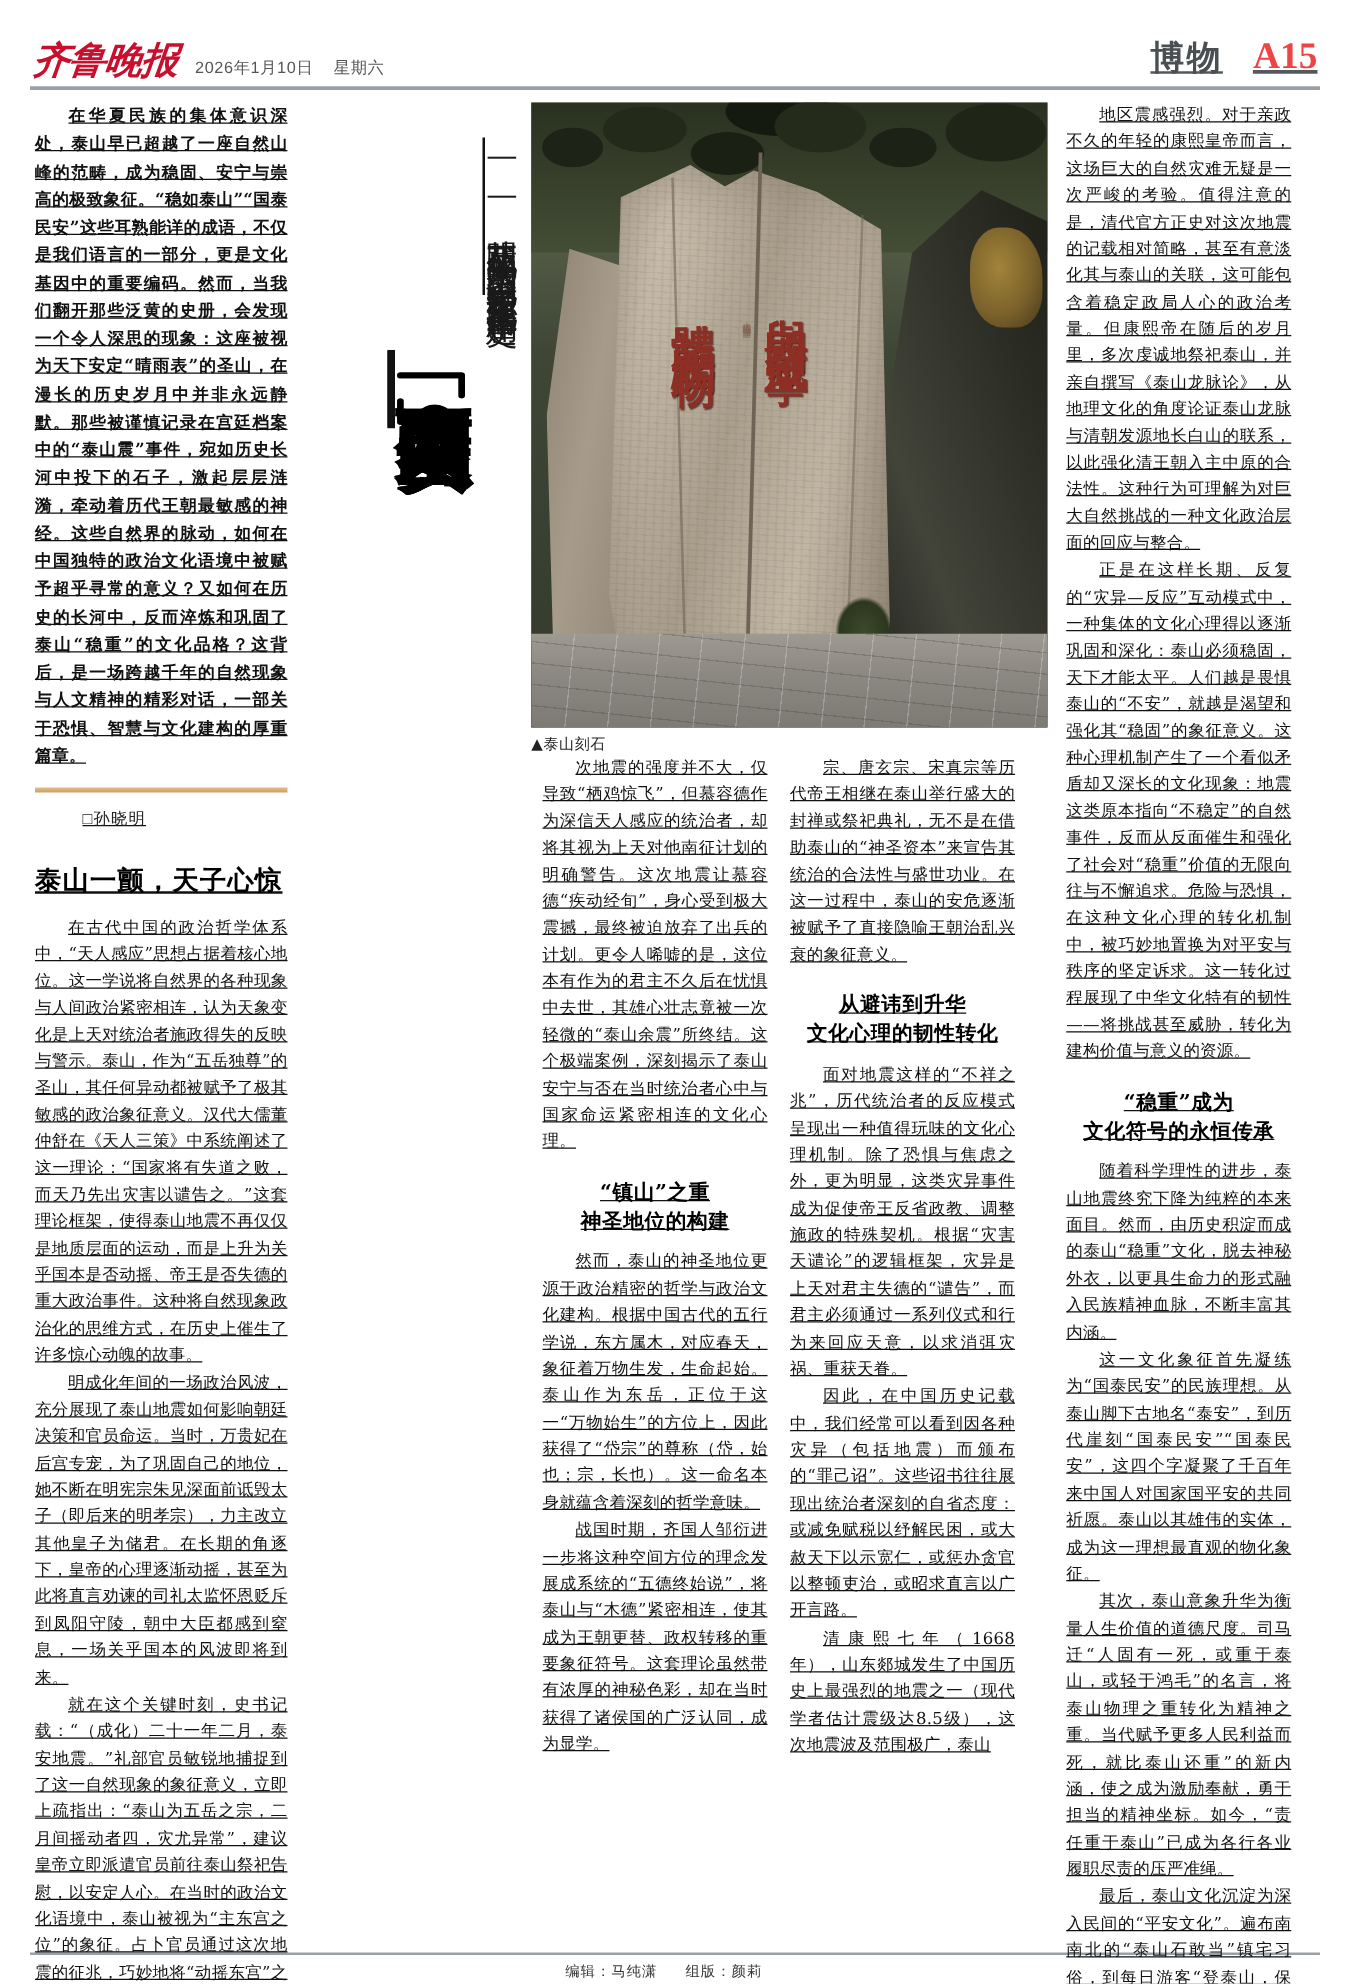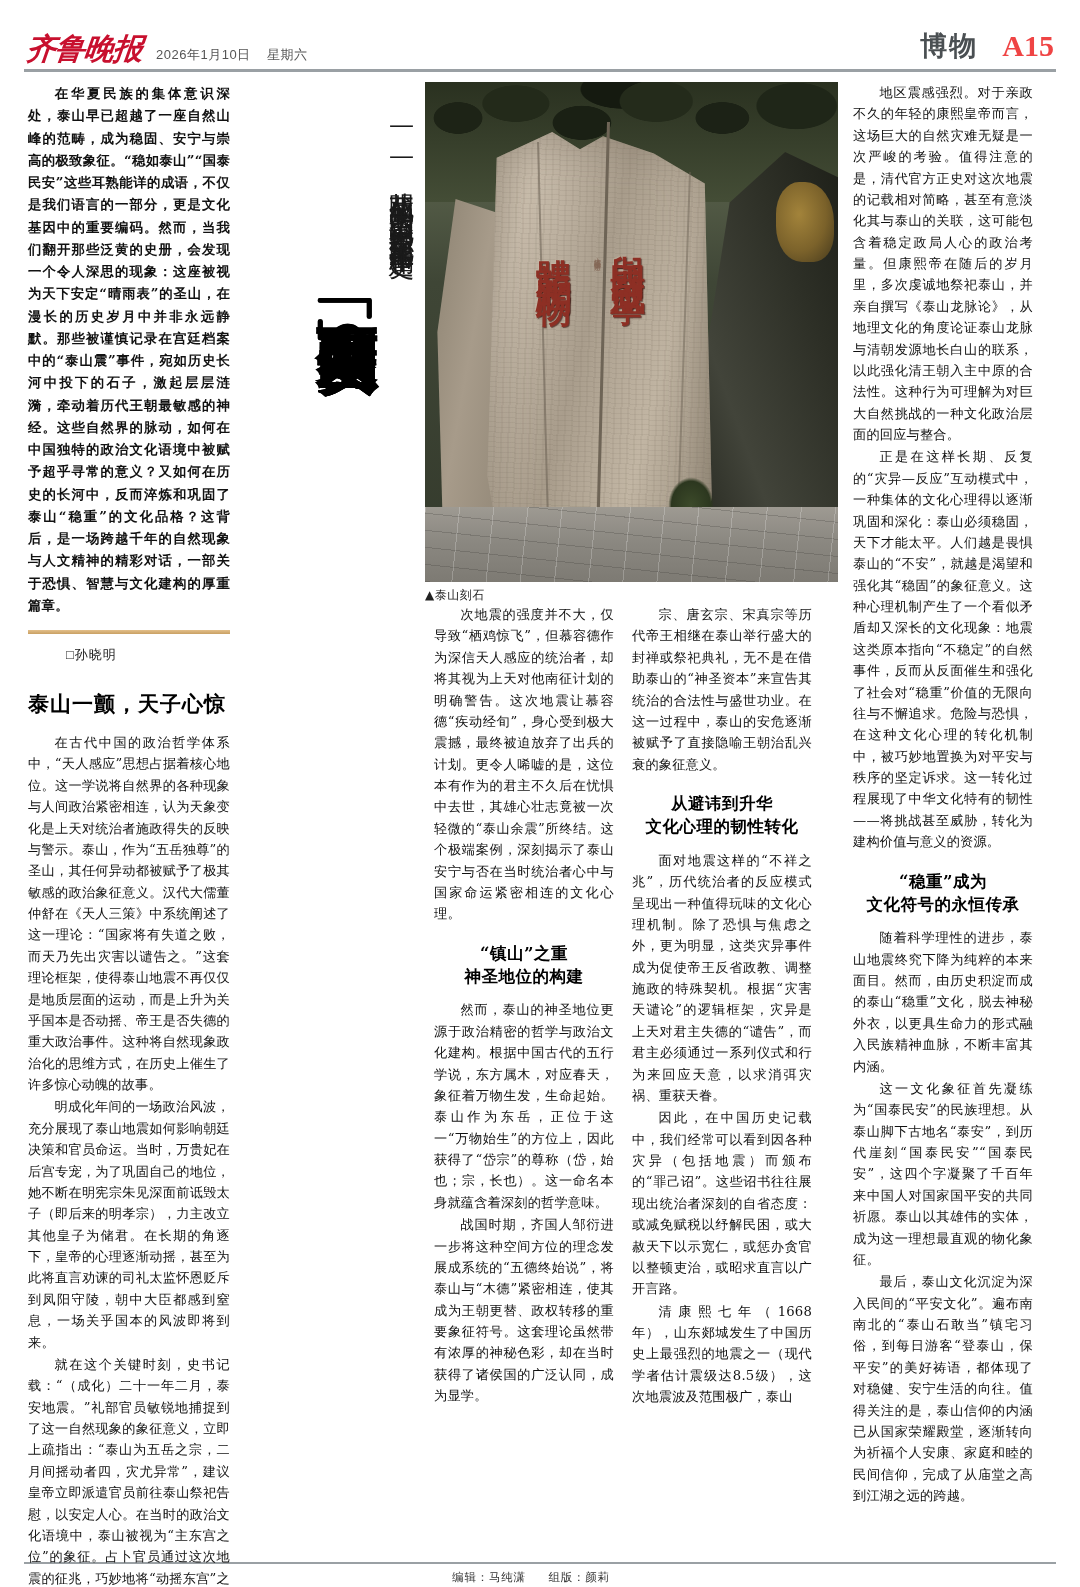--- a/index.html
+++ b/index.html
@@ -41,23 +41,24 @@
     line-height: 1;
   }
   .paper-date {
     font-family: "Liberation Sans", sans-serif;
     font-size: 13px;
     color: #555;
     letter-spacing: 0.5px;
   }
   .masthead-right {
     display: flex;
-    align-items: center;
+    align-items: flex-start;
     gap: 12px;
     color: #55595c;
+    text-decoration: underline;
   }
   .section-name {
     font-size: 27px;
     font-weight: bold;
     letter-spacing: 2px;
     color: #4a4f52;
   }
   .page-no {
     font-size: 30px;
     font-weight: bold;
@@ -74,20 +75,21 @@
   
   .content {
     display: flex;
     margin-top: 10px;
     height: 1480px;
   }
 
   .col {
     width: 198px;
     padding: 0 9px;
+    text-decoration: underline;
   }
   .col-lead   { width: 222px; padding-left: 6px; padding-right: 14px; }
   .col-title  { width: 175px; padding: 0 2px; position: relative; }
   .col-photo  { width: 425px; padding: 0 6px; }
 
   .rightblock { display: flex; flex-direction: column; }
 
   p.body {
     font-size: 13.2px;
     line-height: 1.62;
@@ -402,20 +404,21 @@
         </div>
       </div>
     </div>
 
     <div class="col">
       <p class="body">地区震感强烈。对于亲政不久的年轻的康熙皇帝而言，这场巨大的自然灾难无疑是一次严峻的考验。值得注意的是，清代官方正史对这次地震的记载相对简略，甚至有意淡化其与泰山的关联，这可能包含着稳定政局人心的政治考量。但康熙帝在随后的岁月里，多次虔诚地祭祀泰山，并亲自撰写《泰山龙脉论》，从地理文化的角度论证泰山龙脉与清朝发源地长白山的联系，以此强化清王朝入主中原的合法性。这种行为可理解为对巨大自然挑战的一种文化政治层面的回应与整合。</p>
       <p class="body">正是在这样长期、反复的“灾异—反应”互动模式中，一种集体的文化心理得以逐渐巩固和深化：泰山必须稳固，天下才能太平。人们越是畏惧泰山的“不安”，就越是渴望和强化其“稳固”的象征意义。这种心理机制产生了一个看似矛盾却又深长的文化现象：地震这类原本指向“不稳定”的自然事件，反而从反面催生和强化了社会对“稳重”价值的无限向往与不懈追求。危险与恐惧，在这种文化心理的转化机制中，被巧妙地置换为对平安与秩序的坚定诉求。这一转化过程展现了中华文化特有的韧性——将挑战甚至威胁，转化为建构价值与意义的资源。</p>
       <div class="sec-head">“稳重”成为<br>文化符号的永恒传承</div>
       <p class="body">随着科学理性的进步，泰山地震终究下降为纯粹的本来面目。然而，由历史积淀而成的泰山“稳重”文化，脱去神秘外衣，以更具生命力的形式融入民族精神血脉，不断丰富其内涵。</p>
       <p class="body">这一文化象征首先凝练为“国泰民安”的民族理想。从泰山脚下古地名“泰安”，到历代崖刻“国泰民安”“国泰民安”，这四个字凝聚了千百年来中国人对国家国平安的共同祈愿。泰山以其雄伟的实体，成为这一理想最直观的物化象征。</p>
+      <p class="body">其次，泰山意象升华为衡量人生价值的道德尺度。司马迁“人固有一死，或重于泰山，或轻于鸿毛”的名言，将泰山物理之重转化为精神之重。当代赋予更多人民利益而死，就比泰山还重”的新内涵，使之成为激励奉献，勇于担当的精神坐标。如今，“责任重于泰山”已成为各行各业履职尽责的压严准绳。</p>
       <p class="body">最后，泰山文化沉淀为深入民间的“平安文化”。遍布南南北的“泰山石敢当”镇宅习俗，到每日游客“登泰山，保平安”的美好祷语，都体现了对稳健、安宁生活的向往。值得关注的是，泰山信仰的内涵已从国家荣耀殿堂，逐渐转向为祈福个人安康、家庭和睦的民间信仰，完成了从庙堂之高到江湖之远的跨越。</p>
 
     </div>
 
   </div>
 
   <div class="footer-rule"></div>
   <div class="footer">
     <span>编辑：马纯潇</span>
     <span>组版：颜莉</span>

